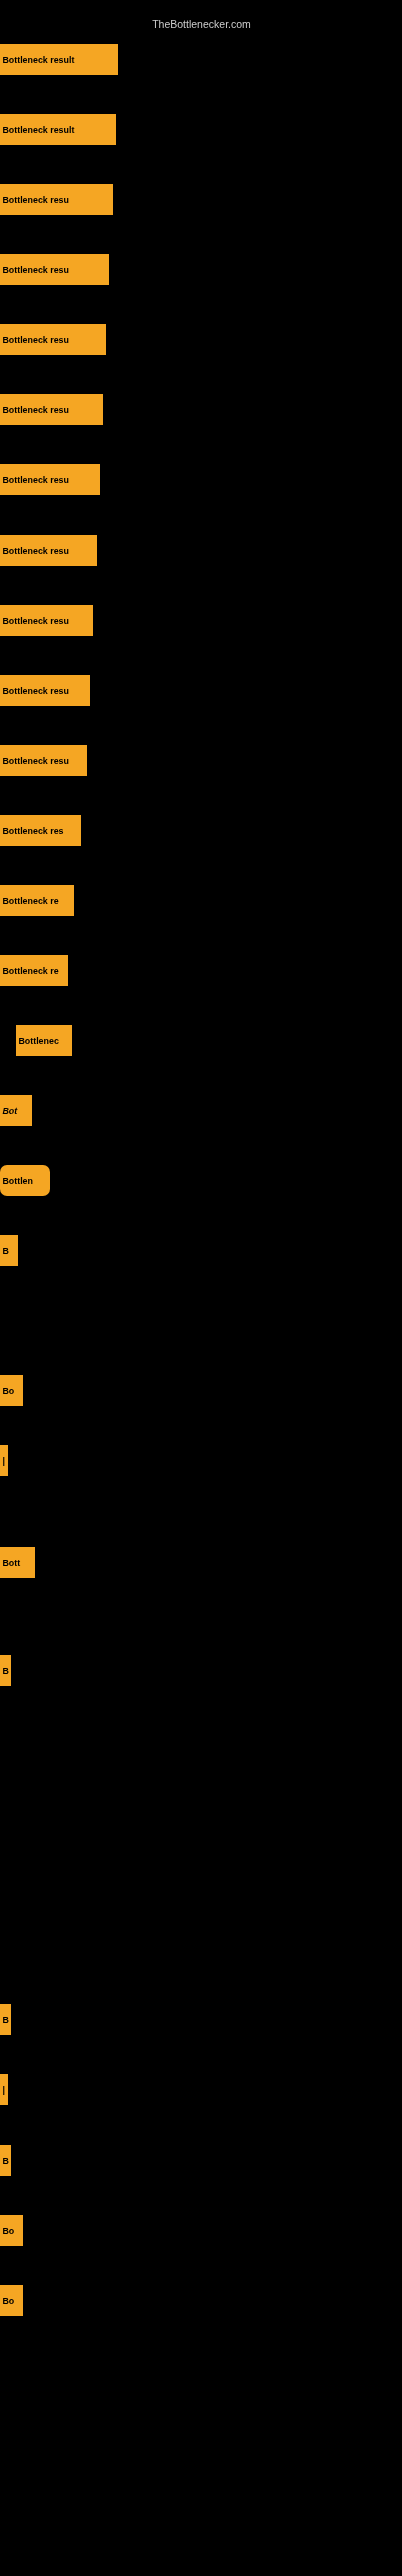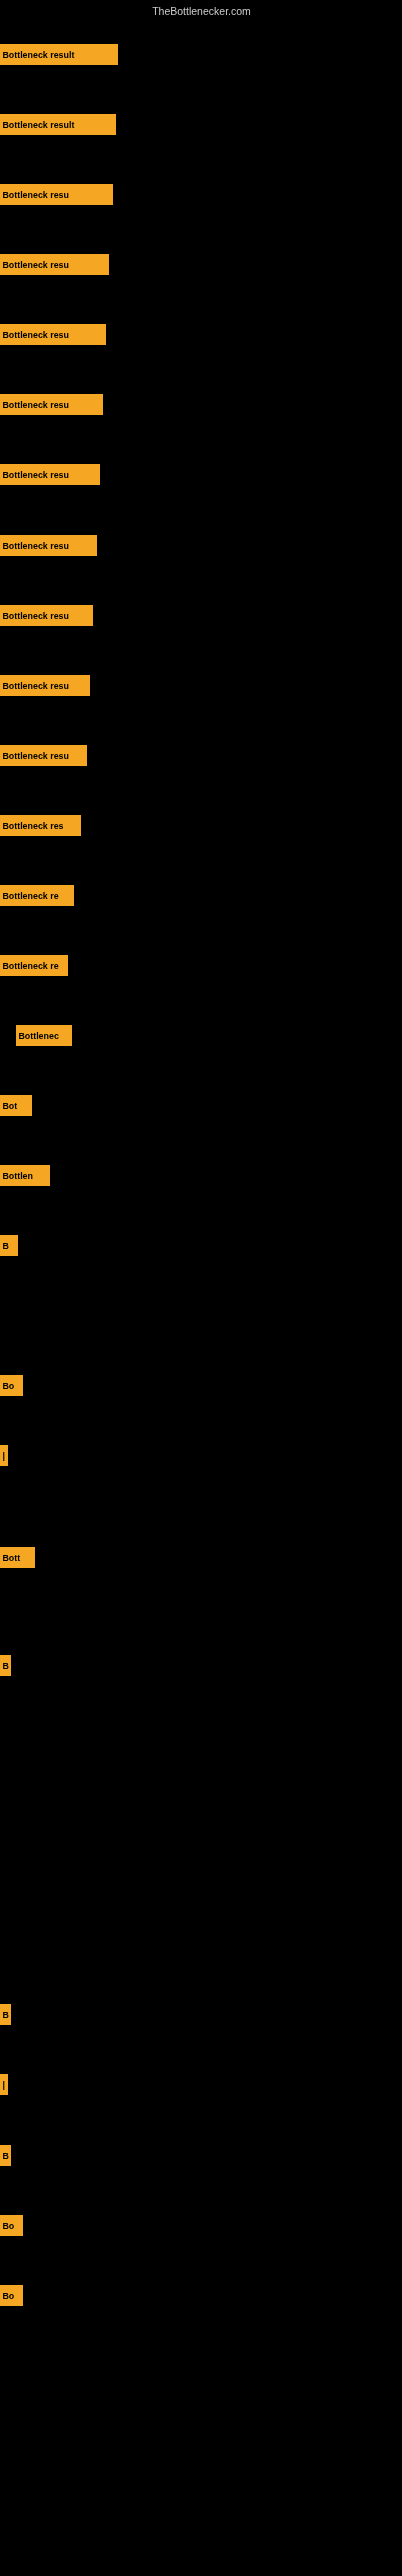--- a/index.html
+++ b/index.html
@@ -7,37 +7,37 @@
       background-color: #000;
       width: 403px;
       min-height: 2576px;
       font-family: Arial, sans-serif;
       position: relative;
     }
     .site-title {
       text-align: center;
       color: #ccc;
       font-size: 10.5px;
-      padding: 5px 0;
+      padding: 18px 0;
       position: absolute;
       top: 0;
       left: 0;
       right: 0;
     }
     .bottleneck-bar {
       position: absolute;
       left: 0;
       background-color: #f5a623;
       color: #000;
       font-size: 8.9px;
       font-weight: bold;
       padding: 1.6px 2.4px;
       white-space: nowrap;
       overflow: hidden;
-      height: 21px;
+      height: 31px;
       display: flex;
       align-items: center;
     }
   </style>
 </head>
 <body>
 
 <span class="site-title">TheBottlenecker.com</span>
 
 <div id="bars-container">
@@ -49,22 +49,22 @@
     <div class="bottleneck-bar" style="top: 394px; width: 103px;">Bottleneck resu</div>
     <div class="bottleneck-bar" style="top: 464px; width: 100px;">Bottleneck resu</div>
     <div class="bottleneck-bar" style="top: 535px; width: 97px;">Bottleneck resu</div>
     <div class="bottleneck-bar" style="top: 605px; width: 93px;">Bottleneck resu</div>
     <div class="bottleneck-bar" style="top: 675px; width: 90px;">Bottleneck resu</div>
     <div class="bottleneck-bar" style="top: 745px; width: 87px;">Bottleneck resu</div>
     <div class="bottleneck-bar" style="top: 815px; width: 81px;">Bottleneck res</div>
     <div class="bottleneck-bar" style="top: 885px; width: 74px;">Bottleneck re</div>
     <div class="bottleneck-bar" style="top: 955px; width: 68px;">Bottleneck re</div>
     <div class="bottleneck-bar" style="top: 1025px; width: 56px; margin-left: 16px;">Bottlenec</div>
-    <div class="bottleneck-bar" style="top: 1095px; width: 32px;">Bot</div>
-    <div class="bottleneck-bar" style="top: 1165px; width: 50px;">Bottlen</div>
+    <div class="bottleneck-bar" style="top: 1095px; width: 32px; font-style: italic;">Bot</div>
+    <div class="bottleneck-bar" style="top: 1165px; width: 50px; border-radius: 7px;">Bottlen</div>
     <div class="bottleneck-bar" style="top: 1235px; width: 17.7px;">B</div>
     <div class="bottleneck-bar" style="top: 1375px; width: 22.5px;">Bo</div>
     <div class="bottleneck-bar" style="top: 1445px; width: 8px;">|</div>
     <div class="bottleneck-bar" style="top: 1515px; width: 35px; margin-top: 32px;">Bott</div>
     <div class="bottleneck-bar" style="top: 1655px; width: 11.3px;">B</div>
     <div class="bottleneck-bar" style="top: 2004px; width: 11.3px;">B</div>
     <div class="bottleneck-bar" style="top: 2074px; width: 8px;">|</div>
     <div class="bottleneck-bar" style="top: 2145px; width: 11.3px;">B</div>
     <div class="bottleneck-bar" style="top: 2215px; width: 22.5px;">Bo</div>
     <div class="bottleneck-bar" style="top: 2285px; width: 22.5px;">Bo</div>

